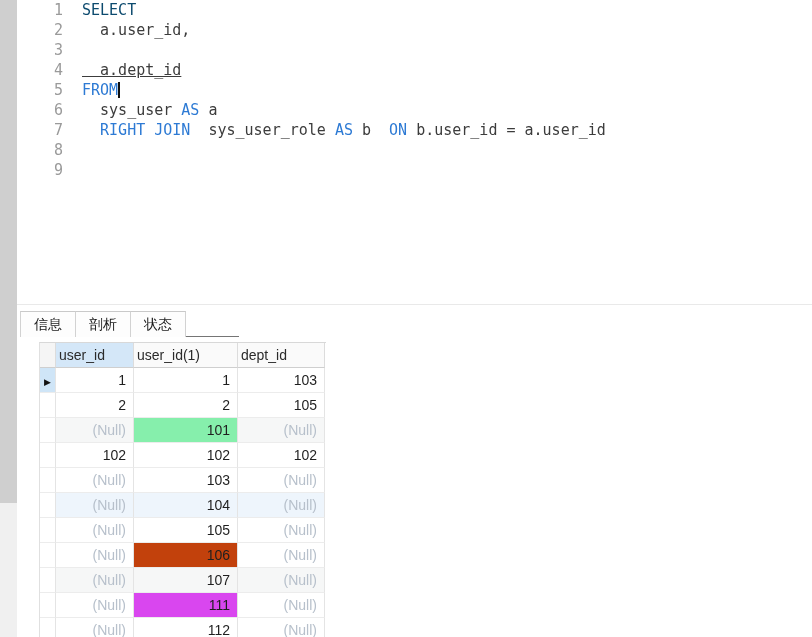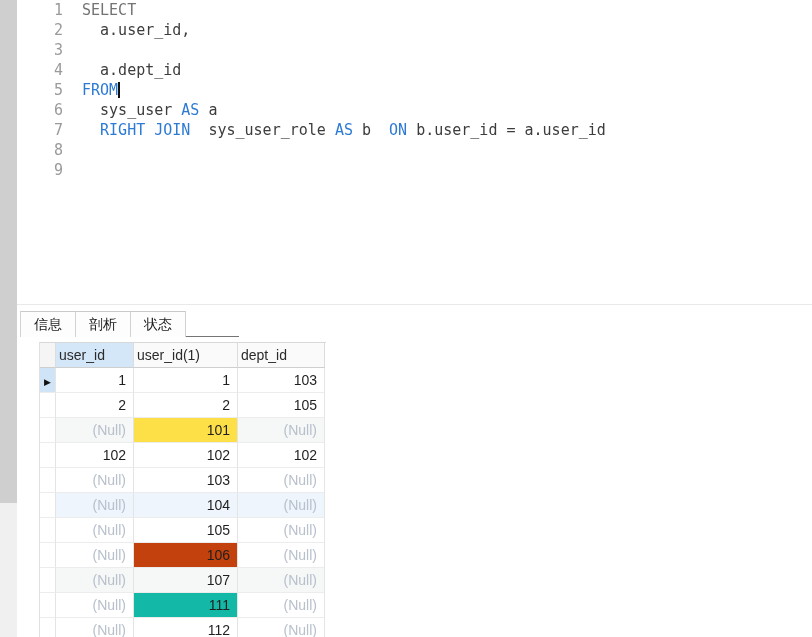--- a/index.html
+++ b/index.html
@@ -48,24 +48,24 @@
   .marker{font-size:9px;line-height:24px;color:#111;}
 </style>
 </head>
 <body>
 
 <div class="app">
   <div class="edge-strip-top"></div>
   <div class="edge-strip-bottom"></div>
 
   <div class="editor" id="editor">
-      <div class="code-line"><span class="line-num" style="color: rgb(154, 154, 154);">1</span><span class="line-code"><span style="color: #737373;">SELECT</span></span></div>
+      <div class="code-line"><span class="line-num" style="color: rgb(154, 154, 154);">1</span><span class="line-code"><span style="color: #0c4a6e;">SELECT</span></span></div>
       <div class="code-line"><span class="line-num" style="color: rgb(154, 154, 154);">2</span><span class="line-code"><span style="color: rgb(60, 60, 60);">  a.user_id,</span></span></div>
       <div class="code-line"><span class="line-num" style="color: rgb(154, 154, 154);">3</span></div>
-      <div class="code-line"><span class="line-num" style="color: rgb(154, 154, 154);">4</span><span class="line-code"><span style="color: rgb(60, 60, 60);">  a.dept_id</span></span></div>
+      <div class="code-line"><span class="line-num" style="color: rgb(154, 154, 154);">4</span><span class="line-code"><span style="color: rgb(60, 60, 60); text-decoration: underline;">  a.dept_id</span></span></div>
       <div class="code-line"><span class="line-num" style="color: rgb(154, 154, 154);">5</span><span class="line-code"><span style="color: rgb(45, 122, 212);">FROM</span><span class="caret"></span></span></div>
       <div class="code-line"><span class="line-num" style="color: rgb(154, 154, 154);">6</span><span class="line-code"><span style="color: rgb(60, 60, 60); text-align: center;">  sys_user </span><span style="color: rgb(45, 122, 212);">AS</span><span style="color: rgb(60, 60, 60);"> a</span></span></div>
       <div class="code-line"><span class="line-num" style="color: rgb(154, 154, 154);">7</span><span class="line-code"><span style="color: rgb(60, 60, 60);">  </span><span style="color: rgb(45, 122, 212);">RIGHT JOIN</span><span style="color: rgb(60, 60, 60);">  sys_user_role </span><span style="color: rgb(45, 122, 212);">AS</span><span style="color: rgb(60, 60, 60);"> b  </span><span style="color: rgb(45, 122, 212);">ON</span><span style="color: rgb(60, 60, 60);"> b.user_id = a.user_id</span></span></div>
       <div class="code-line"><span class="line-num" style="color: rgb(154, 154, 154);">8</span><span class="line-code"></span></div>
       <div class="code-line"><span class="line-num" style="color: rgb(154, 154, 154);">9</span><span class="line-code"></span></div>
     </div>
 
   <div class="pane-divider"></div>
   <div class="tab-baseline"></div>
   <div class="tabbar" id="tabbar">
@@ -89,21 +89,21 @@
       </div>
       <div class="grid-row">
         <div class="gcell c-sel"></div>
         <div class="gcell gdata c-0" style="background: rgb(255, 255, 255); color: rgb(31, 31, 31);">2</div>
         <div class="gcell gdata c-1" style="background: rgb(255, 255, 255); color: rgb(31, 31, 31);">2</div>
         <div class="gcell gdata c-2" style="background: rgb(255, 255, 255); color: rgb(31, 31, 31);">105</div>
       </div>
       <div class="grid-row">
         <div class="gcell c-sel"></div>
         <div class="gcell gdata c-0" style="background: rgb(246, 247, 247); color: rgb(183, 192, 203);">(Null)</div>
-        <div class="gcell gdata c-1" style="background: #fde047; color: rgb(31, 31, 31);">101</div>
+        <div class="gcell gdata c-1" style="background: #86efac; color: rgb(31, 31, 31);">101</div>
         <div class="gcell gdata c-2" style="background: rgb(246, 247, 247); color: rgb(183, 192, 203);">(Null)</div>
       </div>
       <div class="grid-row">
         <div class="gcell c-sel"></div>
         <div class="gcell gdata c-0" style="background: rgb(255, 255, 255); color: rgb(31, 31, 31);">102</div>
         <div class="gcell gdata c-1" style="background: rgb(255, 255, 255); color: rgb(31, 31, 31);">102</div>
         <div class="gcell gdata c-2" style="background: rgb(255, 255, 255); color: rgb(31, 31, 31);">102</div>
       </div>
       <div class="grid-row">
         <div class="gcell c-sel"></div>
@@ -131,21 +131,21 @@
       </div>
       <div class="grid-row">
         <div class="gcell c-sel"></div>
         <div class="gcell gdata c-0" style="background: rgb(246, 247, 247); color: rgb(183, 192, 203);">(Null)</div>
         <div class="gcell gdata c-1" style="background: rgb(246, 247, 247); color: rgb(31, 31, 31);">107</div>
         <div class="gcell gdata c-2" style="background: rgb(246, 247, 247); color: rgb(183, 192, 203);">(Null)</div>
       </div>
       <div class="grid-row">
         <div class="gcell c-sel"></div>
         <div class="gcell gdata c-0" style="background: rgb(255, 255, 255); color: rgb(183, 192, 203);">(Null)</div>
-        <div class="gcell gdata c-1" style="background: #14b8a6; color: rgb(31, 31, 31);">111</div>
+        <div class="gcell gdata c-1" style="background: #d946ef; color: rgb(31, 31, 31);">111</div>
         <div class="gcell gdata c-2" style="background: rgb(255, 255, 255); color: rgb(183, 192, 203);">(Null)</div>
       </div>
       <div class="grid-row">
         <div class="gcell c-sel"></div>
         <div class="gcell gdata c-0" style="background: rgb(255, 255, 255); color: rgb(183, 192, 203);">(Null)</div>
         <div class="gcell gdata c-1" style="background: rgb(255, 255, 255); color: rgb(31, 31, 31);">112</div>
         <div class="gcell gdata c-2" style="background: rgb(255, 255, 255); color: rgb(183, 192, 203);">(Null)</div>
       </div>
     </div>
 </div>

